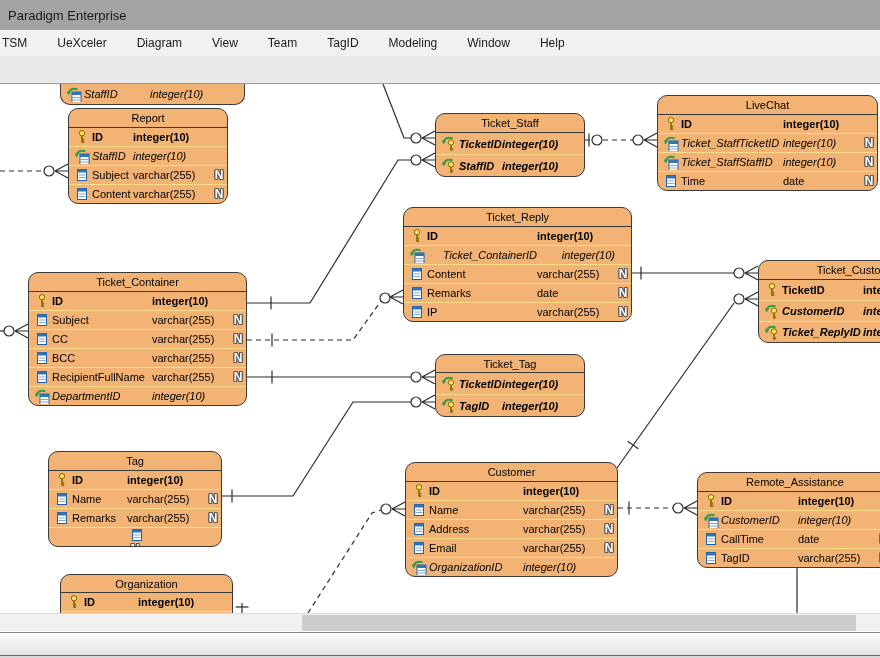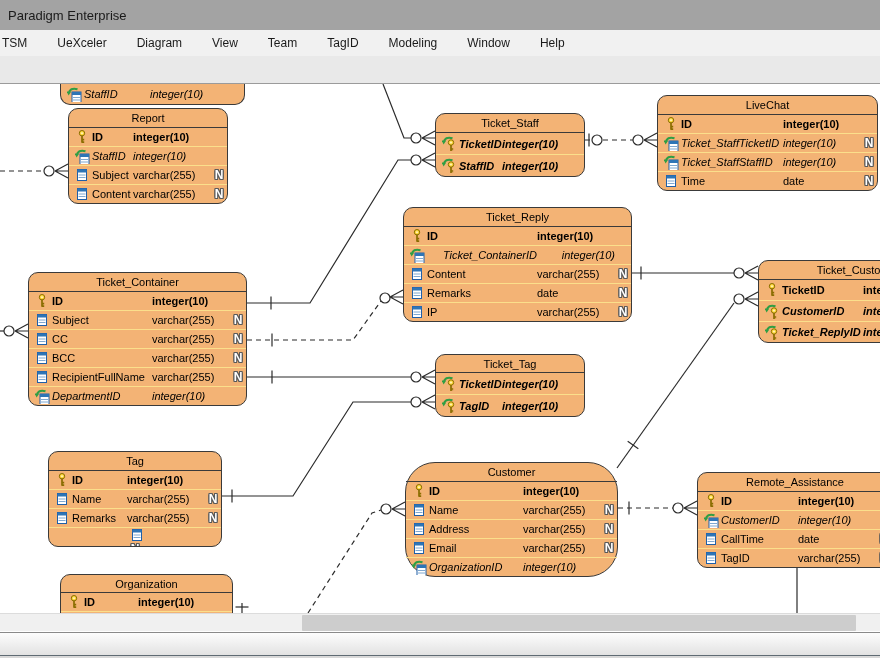--- a/index.html
+++ b/index.html
@@ -544,21 +544,21 @@
             <rect x="2.5" y="1.5" width="9" height="3" fill="#2e75b6"></rect>
             <line x1="3.5" y1="7" x2="10.5" y2="7" stroke="#7fa8d0" stroke-width="1"></line>
             <line x1="3.5" y1="9.5" x2="10.5" y2="9.5" stroke="#7fa8d0" stroke-width="1"></line>
           </svg>
         </span>
         <span class="t-name ">Column</span>
         <span class="t-type " style="width: 78px;">integer(10)</span>
         <span class="nn">N</span>
       </div>
     </div>
-    <div class="db-table" style="left: 405px; top: 378px; width: 213px; border-radius: 30px;">
+    <div class="db-table" style="left: 405px; top: 378px; width: 213px;">
       <div class="t-header" style="height: 18px;">Customer</div>
       <div class="t-row" style="height: 18px;">
         <span class="t-icon">
           <svg width="14" height="14" viewBox="0 0 14 14">
             <circle cx="7" cy="3.2" r="2.7" fill="#ffd83d" stroke="#8a6d00" stroke-width="1"></circle>
             <circle cx="7" cy="3.2" r="0.9" fill="#fff7d0"></circle>
             <path d="M7 5.7 V12.7 M7 9.7 h2.2 M7 12.2 h2.2" stroke="#8a6d00" stroke-width="1.7" fill="none"></path>
           </svg>
         </span>
         <span class="t-name b">ID</span>

